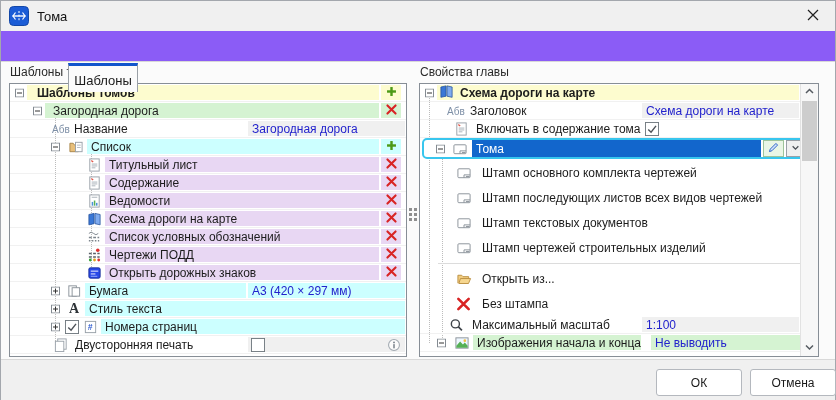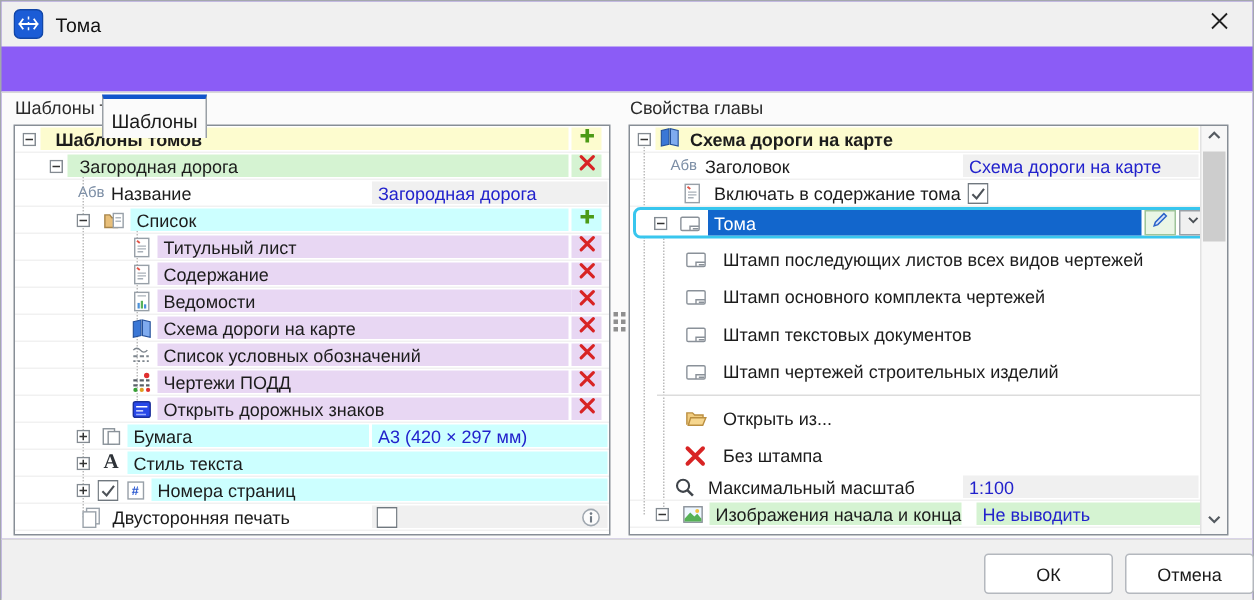--- a/index.html
+++ b/index.html
@@ -449,31 +449,31 @@
     </div>
 
     <div class="trow h25" style="border-bottom:none">
       <i class="ic" style="left:36px">
           <svg width="16" height="15" viewBox="0 0 16 16" xmlns="http://www.w3.org/2000/svg">
             <rect x="1.5" y="3.5" width="13" height="9.5" rx="1" fill="#fff" stroke="#8a9199"></rect>
             <path d="M8 13 L8 10 L14.5 10" fill="none" stroke="#8a9199"></path>
             <line x1="10" y1="11.7" x2="14" y2="11.7" stroke="#8a9199"></line>
           </svg>
         </i>
-      <div class="cell" style="left:58px;width:316px">Штамп последующих листов всех видов чертежей</div>
+      <div class="cell" style="left:58px;width:316px">Штамп основного комплекта чертежей</div>
     </div>
     <div class="trow h25" style="border-bottom:none">
       <i class="ic" style="left:36px">
           <svg width="16" height="15" viewBox="0 0 16 16" xmlns="http://www.w3.org/2000/svg">
             <rect x="1.5" y="3.5" width="13" height="9.5" rx="1" fill="#fff" stroke="#8a9199"></rect>
             <path d="M8 13 L8 10 L14.5 10" fill="none" stroke="#8a9199"></path>
             <line x1="10" y1="11.7" x2="14" y2="11.7" stroke="#8a9199"></line>
           </svg>
         </i>
-      <div class="cell" style="left:58px;width:316px">Штамп основного комплекта чертежей</div>
+      <div class="cell" style="left:58px;width:316px">Штамп последующих листов всех видов чертежей</div>
     </div>
     <div class="trow h25" style="border-bottom:none">
       <i class="ic" style="left:36px">
           <svg width="16" height="15" viewBox="0 0 16 16" xmlns="http://www.w3.org/2000/svg">
             <rect x="1.5" y="3.5" width="13" height="9.5" rx="1" fill="#fff" stroke="#8a9199"></rect>
             <path d="M8 13 L8 10 L14.5 10" fill="none" stroke="#8a9199"></path>
             <line x1="10" y1="11.7" x2="14" y2="11.7" stroke="#8a9199"></line>
           </svg>
         </i>
       <div class="cell" style="left:58px;width:316px">Штамп текстовых документов</div>

